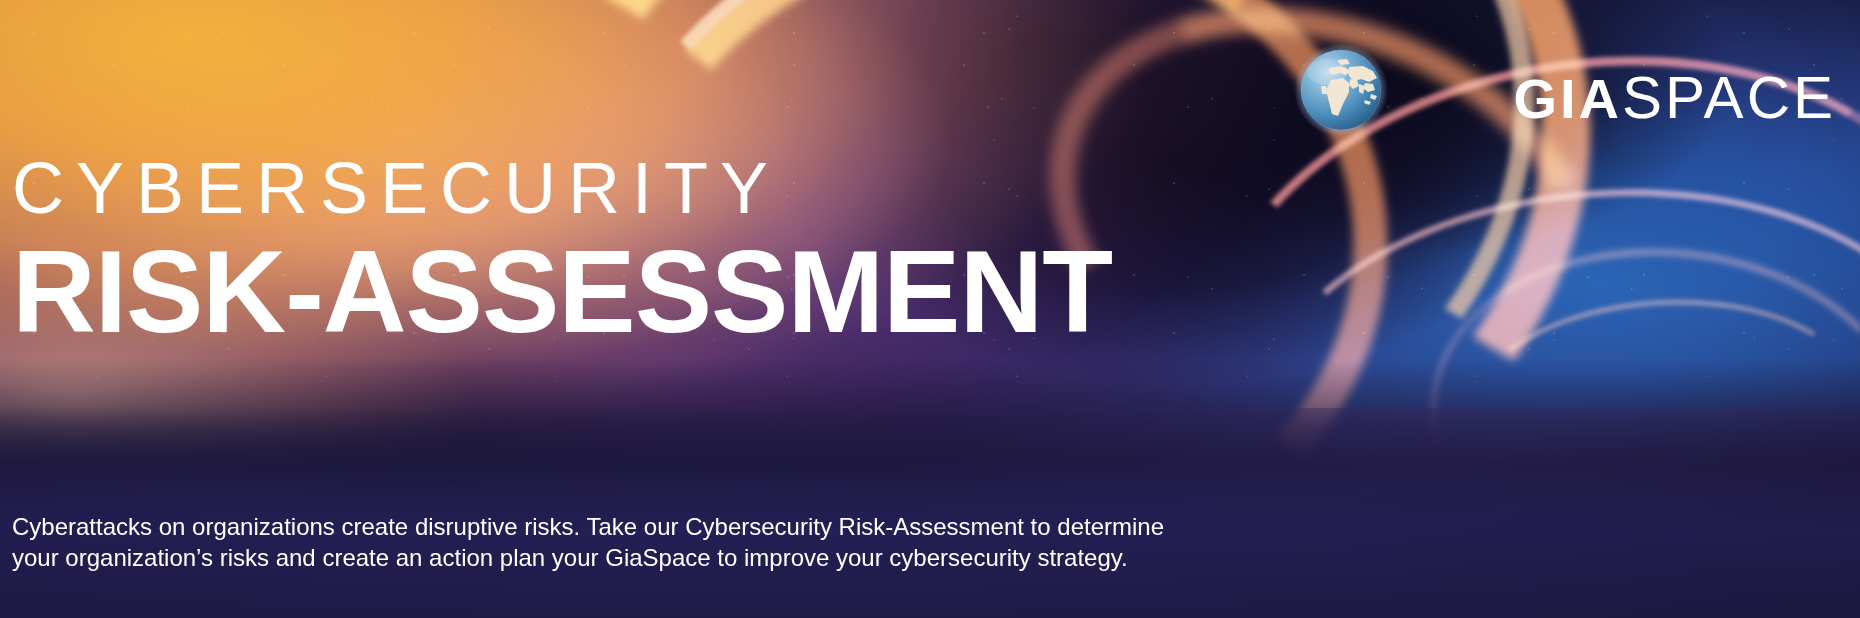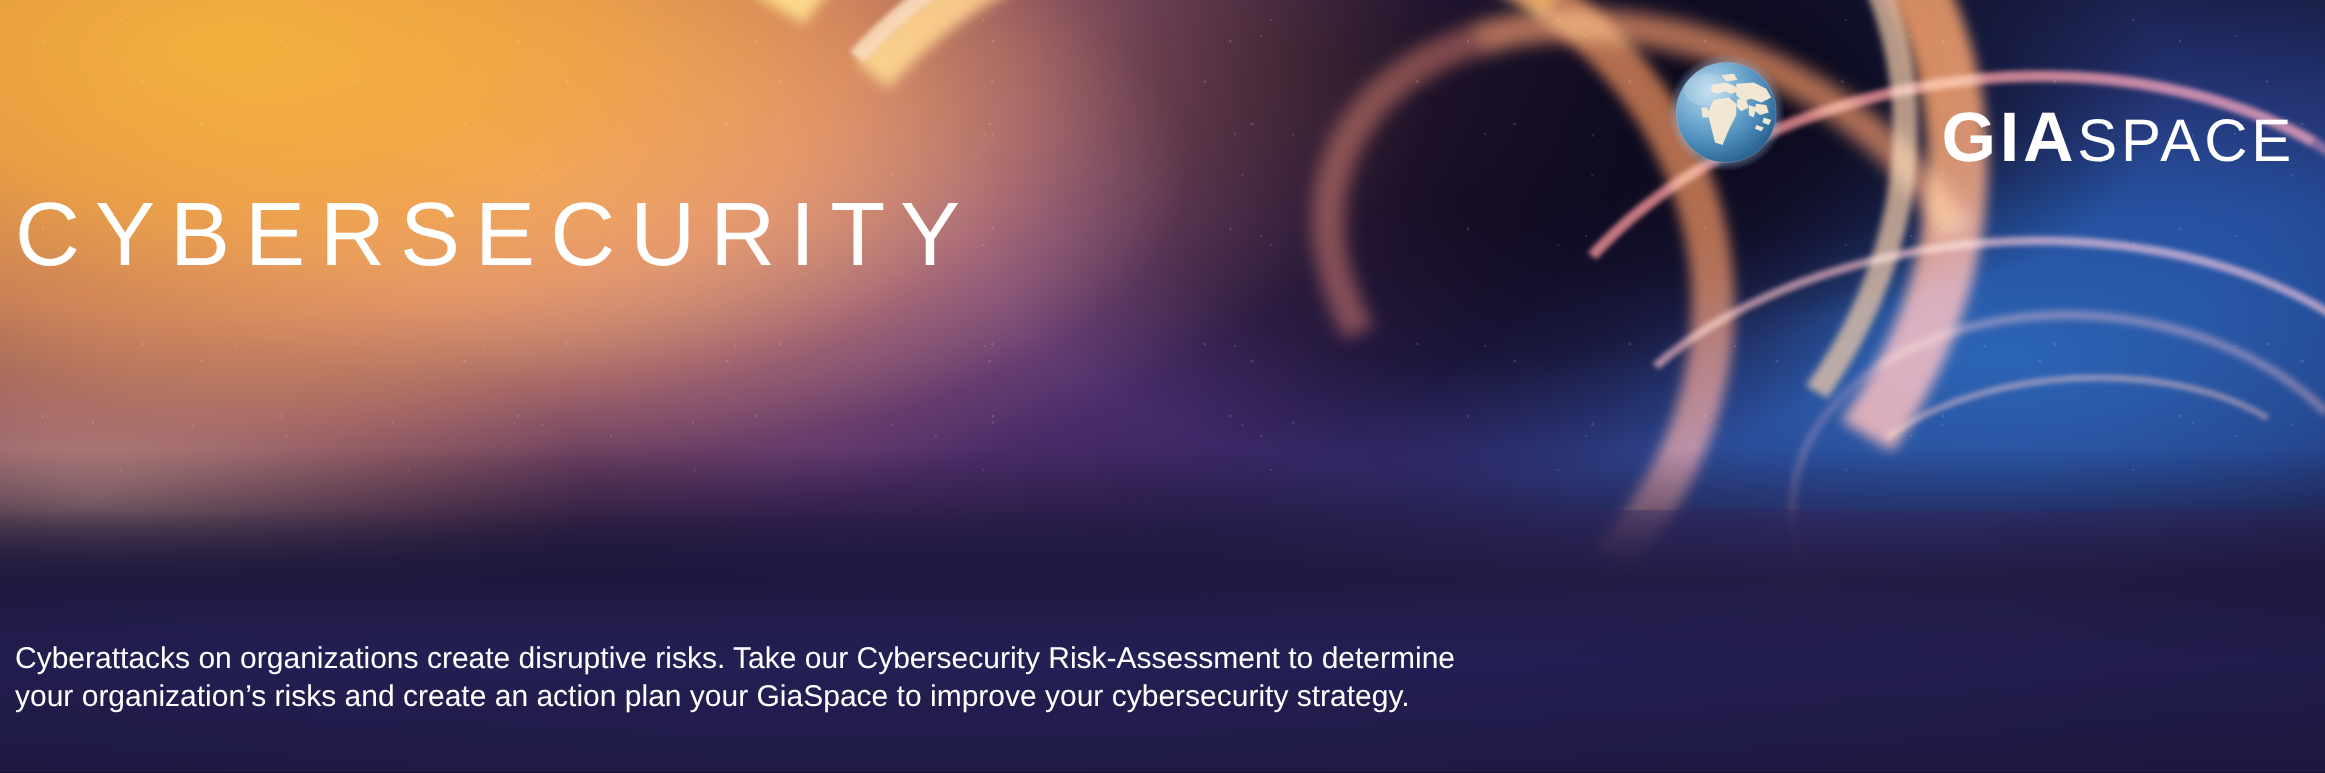--- a/index.html
+++ b/index.html
@@ -203,21 +203,21 @@
 
   
   .content { position: absolute; inset: 0; }
 
   
   .logo {
     position: absolute;
     right: 24px;
     top: 42px;
     display: flex;
-    align-items: flex-end;
+    align-items: center;
     gap: 18px;
     text-decoration: none;
   }
   .globe {
     position: relative;
     width: 96px;
     height: 96px;
     flex: 0 0 auto;
     margin-right: 106px;
   }
@@ -229,21 +229,21 @@
     color: #ffffff;
     letter-spacing: 3px;
     line-height: 1;
     white-space: nowrap;
   }
   .wordmark .w-bold {
     font-size: 56px;
     font-weight: 700;
   }
   .wordmark .w-light {
-    font-size: 48px;
+    font-size: 60px;
     font-weight: 300;
     margin-top: 15px;
   }
 
   
   .headline-block {
     position: absolute;
     left: 12px;
     top: 152px;
     width: 1500px;
@@ -361,20 +361,21 @@
         </svg>
       </span>
       <span class="wordmark">
         <span class="w-bold">GIA</span>
         <span class="w-light">SPACE</span>
       </span>
     </div>
 
     <div class="headline-block">
       <h2 class="h-thin">CYBERSECURITY</h2>
+      <h1 class="h-bold">RISK-ASSESSMENT</h1>
     </div>
 
     <p class="subcopy">
       <span class="line">Cyberattacks on organizations create disruptive risks. Take our Cybersecurity Risk-Assessment to determine</span>
       <span class="line">your organization’s risks and create an action plan your GiaSpace to improve your cybersecurity strategy.</span>
     </p>
 
   </div>
 </div>
 

